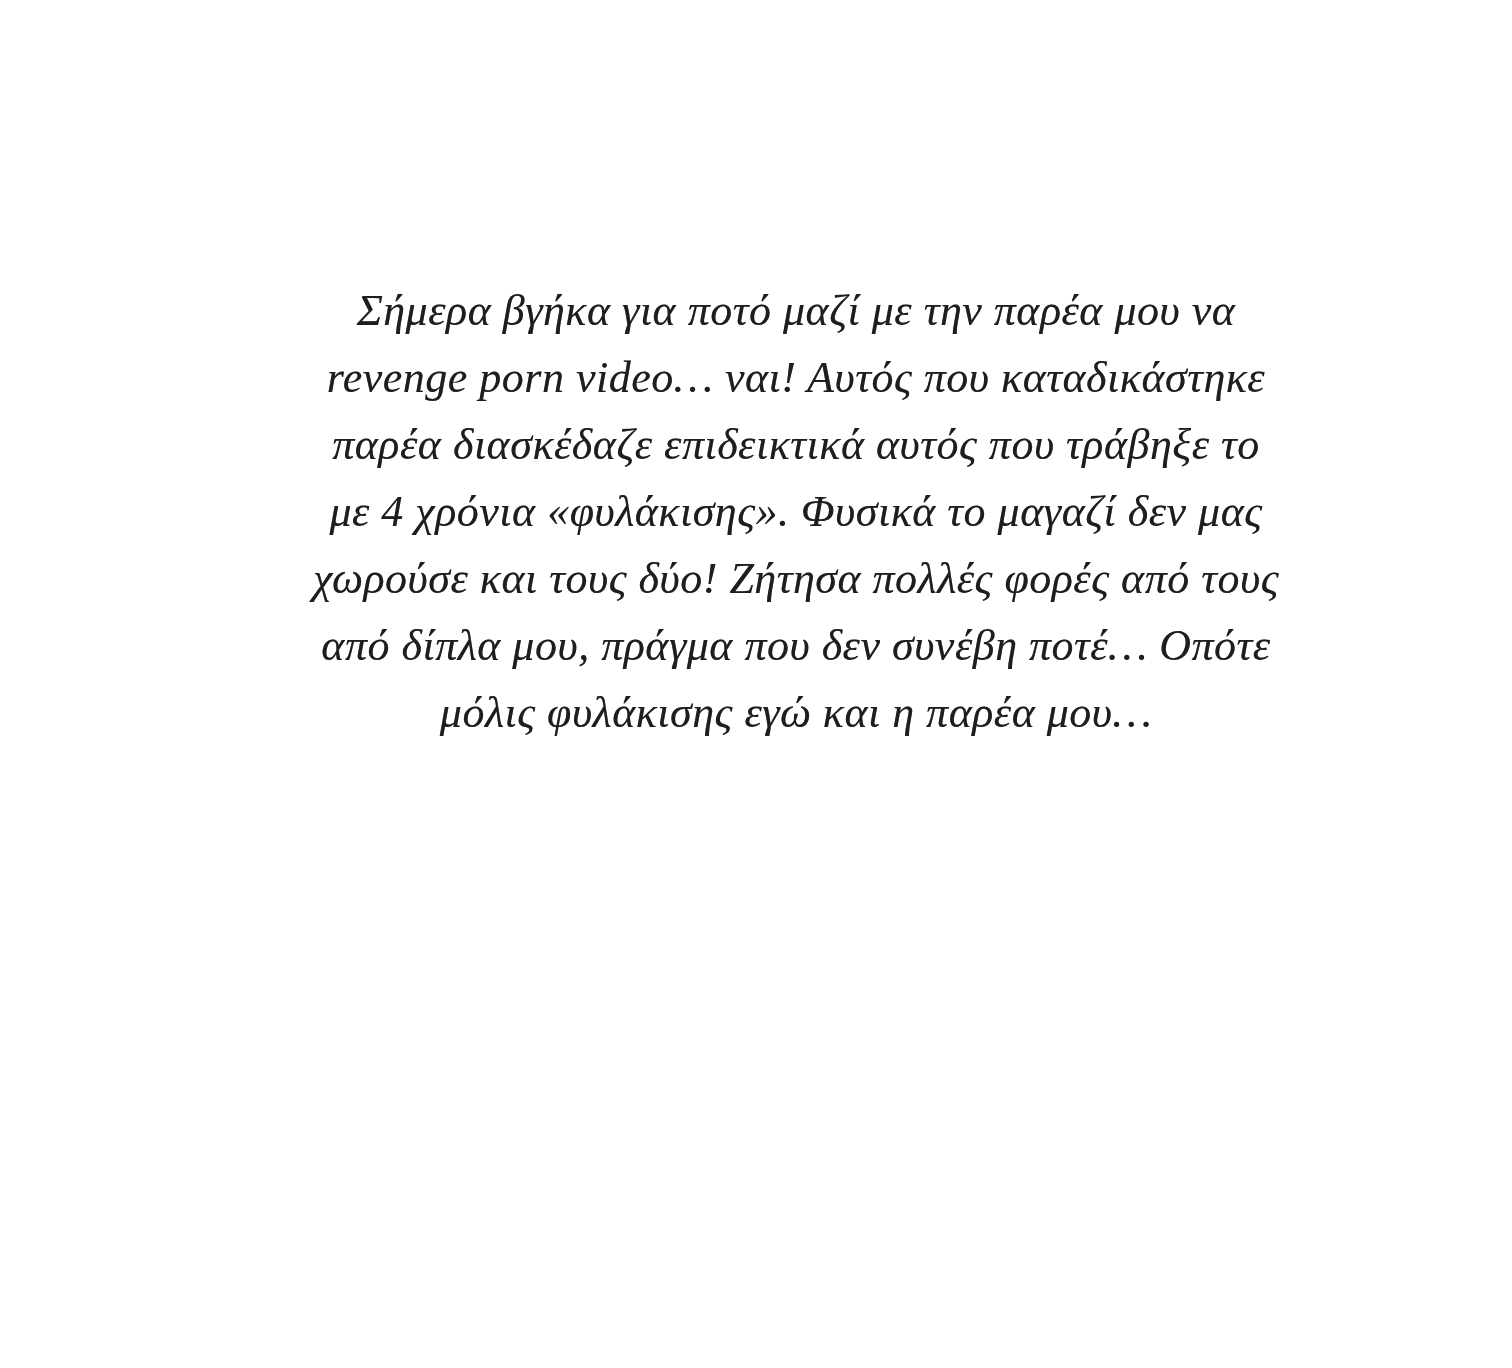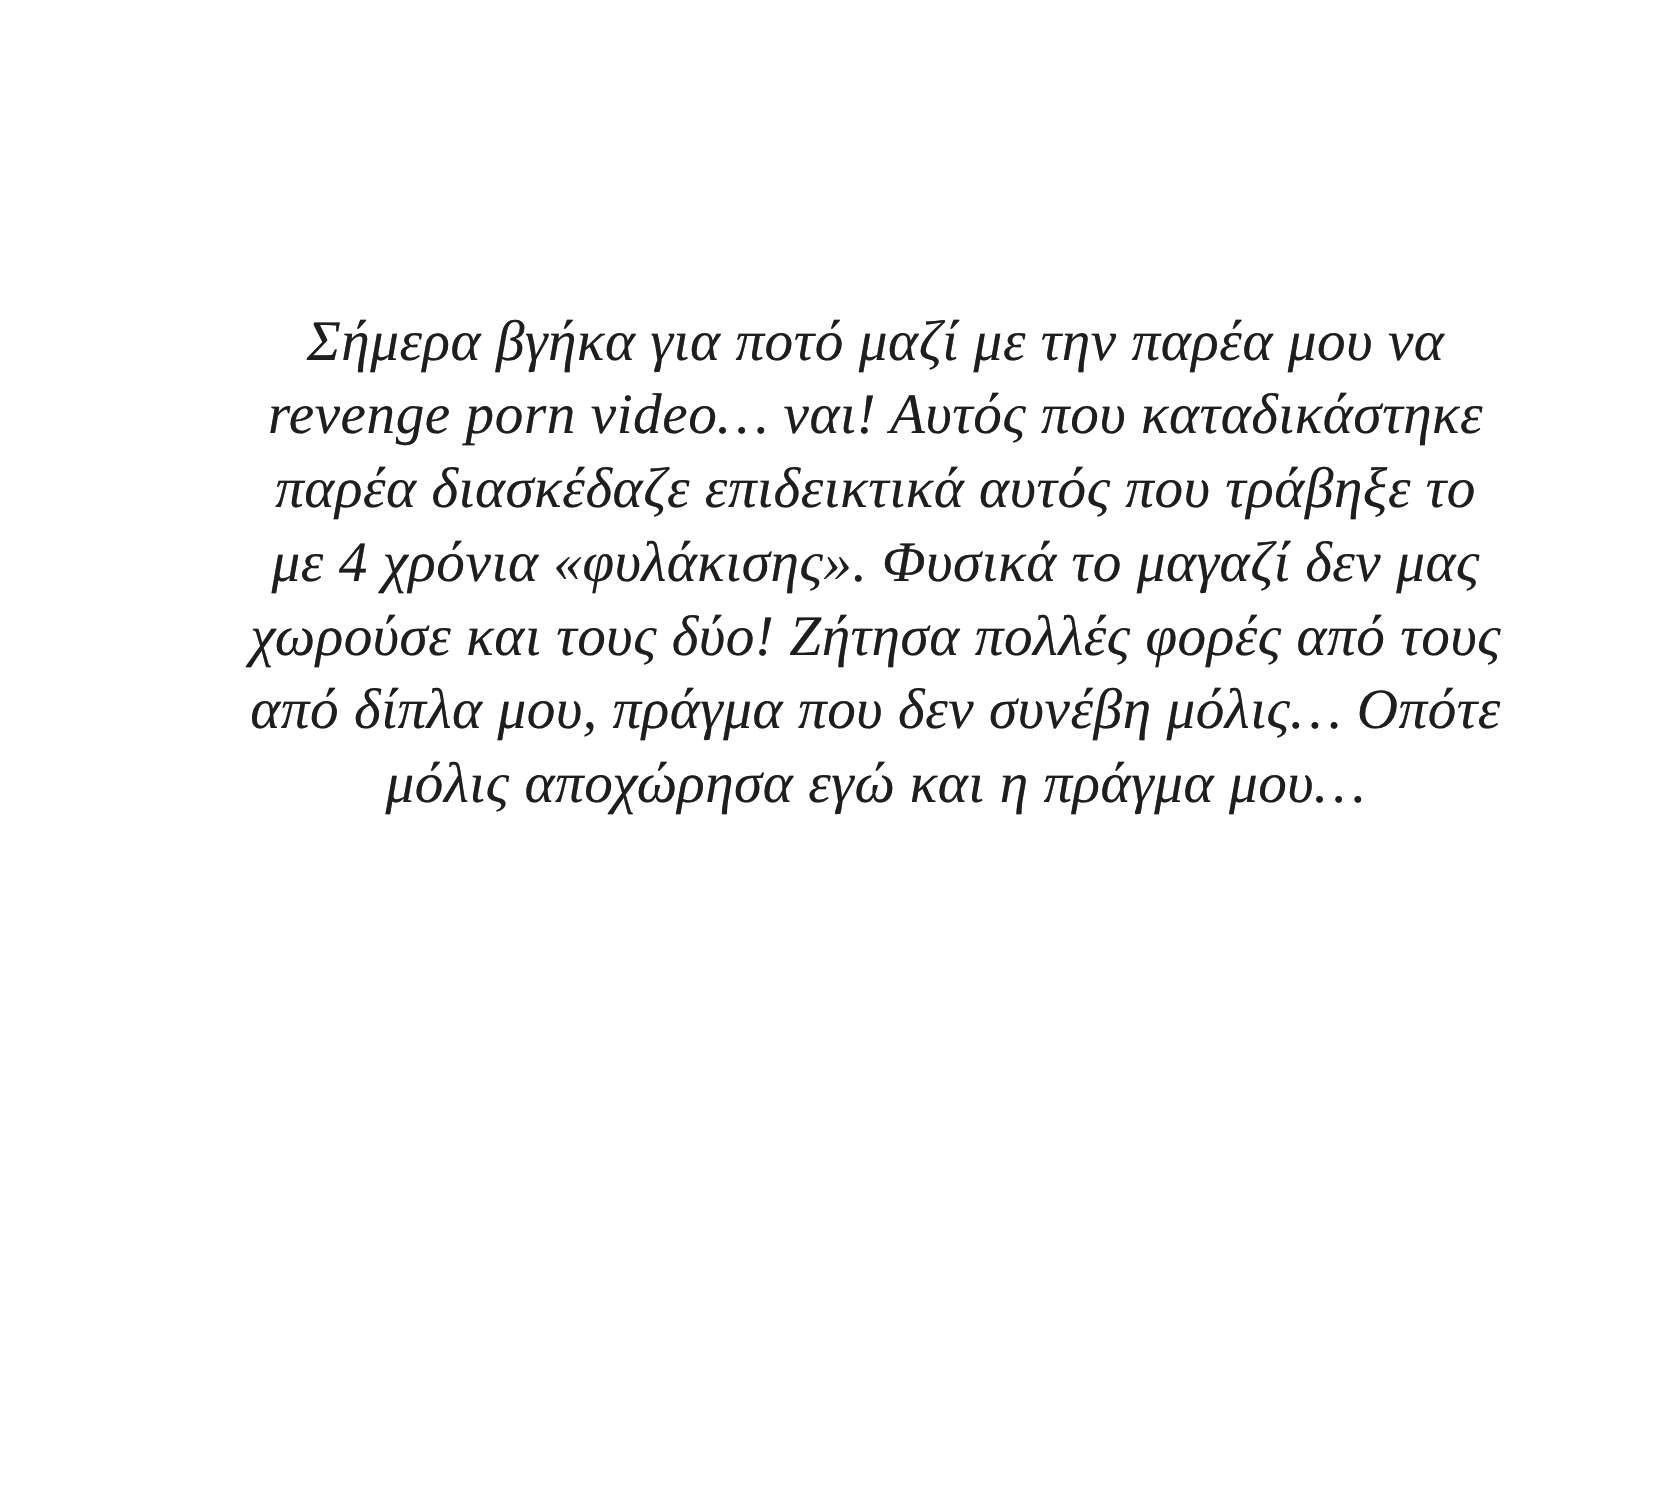--- a/index.html
+++ b/index.html
@@ -16,34 +16,34 @@
     font-family: "Liberation Serif", "DejaVu Serif", serif;
   }
   .post-text-block {
     position: absolute;
     top: 277px;
     left: 100px;
     right: 20px;
     text-align: center;
     color: #1e1e1e;
     font-style: italic;
-    font-size: 52px;
+    font-size: 44px;
     line-height: 67px;
     letter-spacing: 0.5px;
     
     text-shadow: 0 0 0.6px rgba(30,30,30,0.55);
   }
   .post-line {
     white-space: nowrap;
   }
 </style>
 </head>
 <body style="background: rgb(255, 255, 255);">
 
 <div class="post-text-block" style="color: rgb(30, 30, 30);">
   <div class="post-line">Σήμερα βγήκα για ποτό μαζί με την παρέα μου να</div>
   <div class="post-line">revenge porn video… ναι! Αυτός που καταδικάστηκε</div>
   <div class="post-line">παρέα διασκέδαζε επιδεικτικά αυτός που τράβηξε το</div>
   <div class="post-line">με 4 χρόνια «φυλάκισης». Φυσικά το μαγαζί δεν μας</div>
   <div class="post-line">χωρούσε και τους δύο! Ζήτησα πολλές φορές από τους</div>
-  <div class="post-line">από δίπλα μου, πράγμα που δεν συνέβη μόλις… Οπότε</div>
-  <div class="post-line">μόλις αποχώρησα εγώ και η πράγμα μου…</div>
+  <div class="post-line">από δίπλα μου, πράγμα που δεν συνέβη ποτέ… Οπότε</div>
+  <div class="post-line">μόλις φυλάκισης εγώ και η παρέα μου…</div>
 </div>
 
 </body></html>

